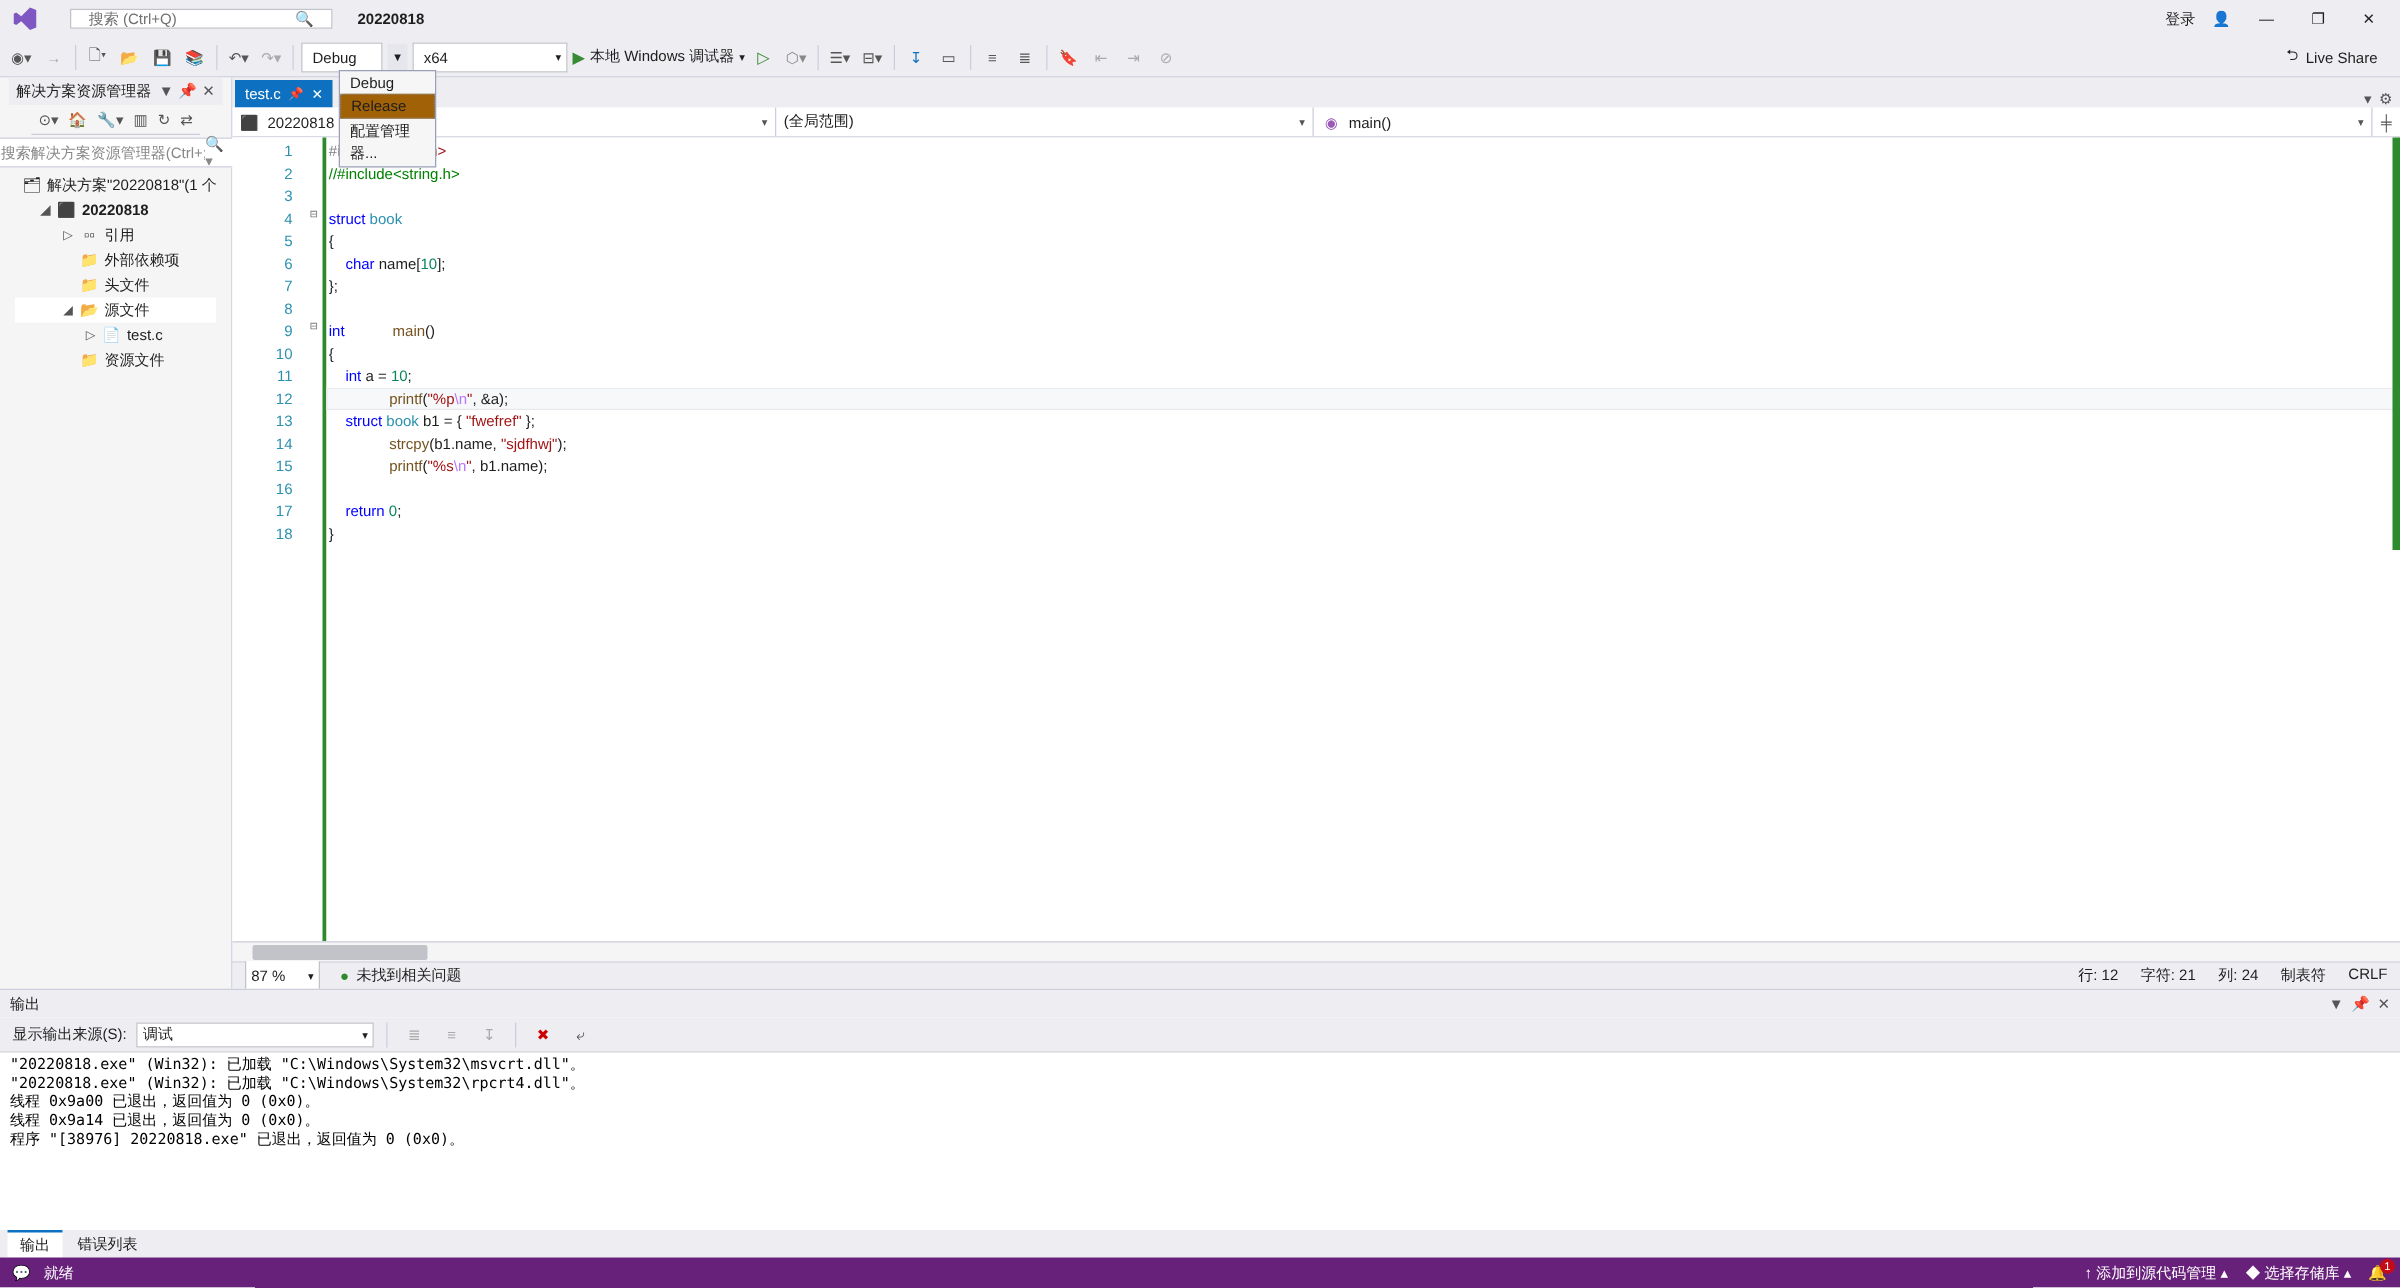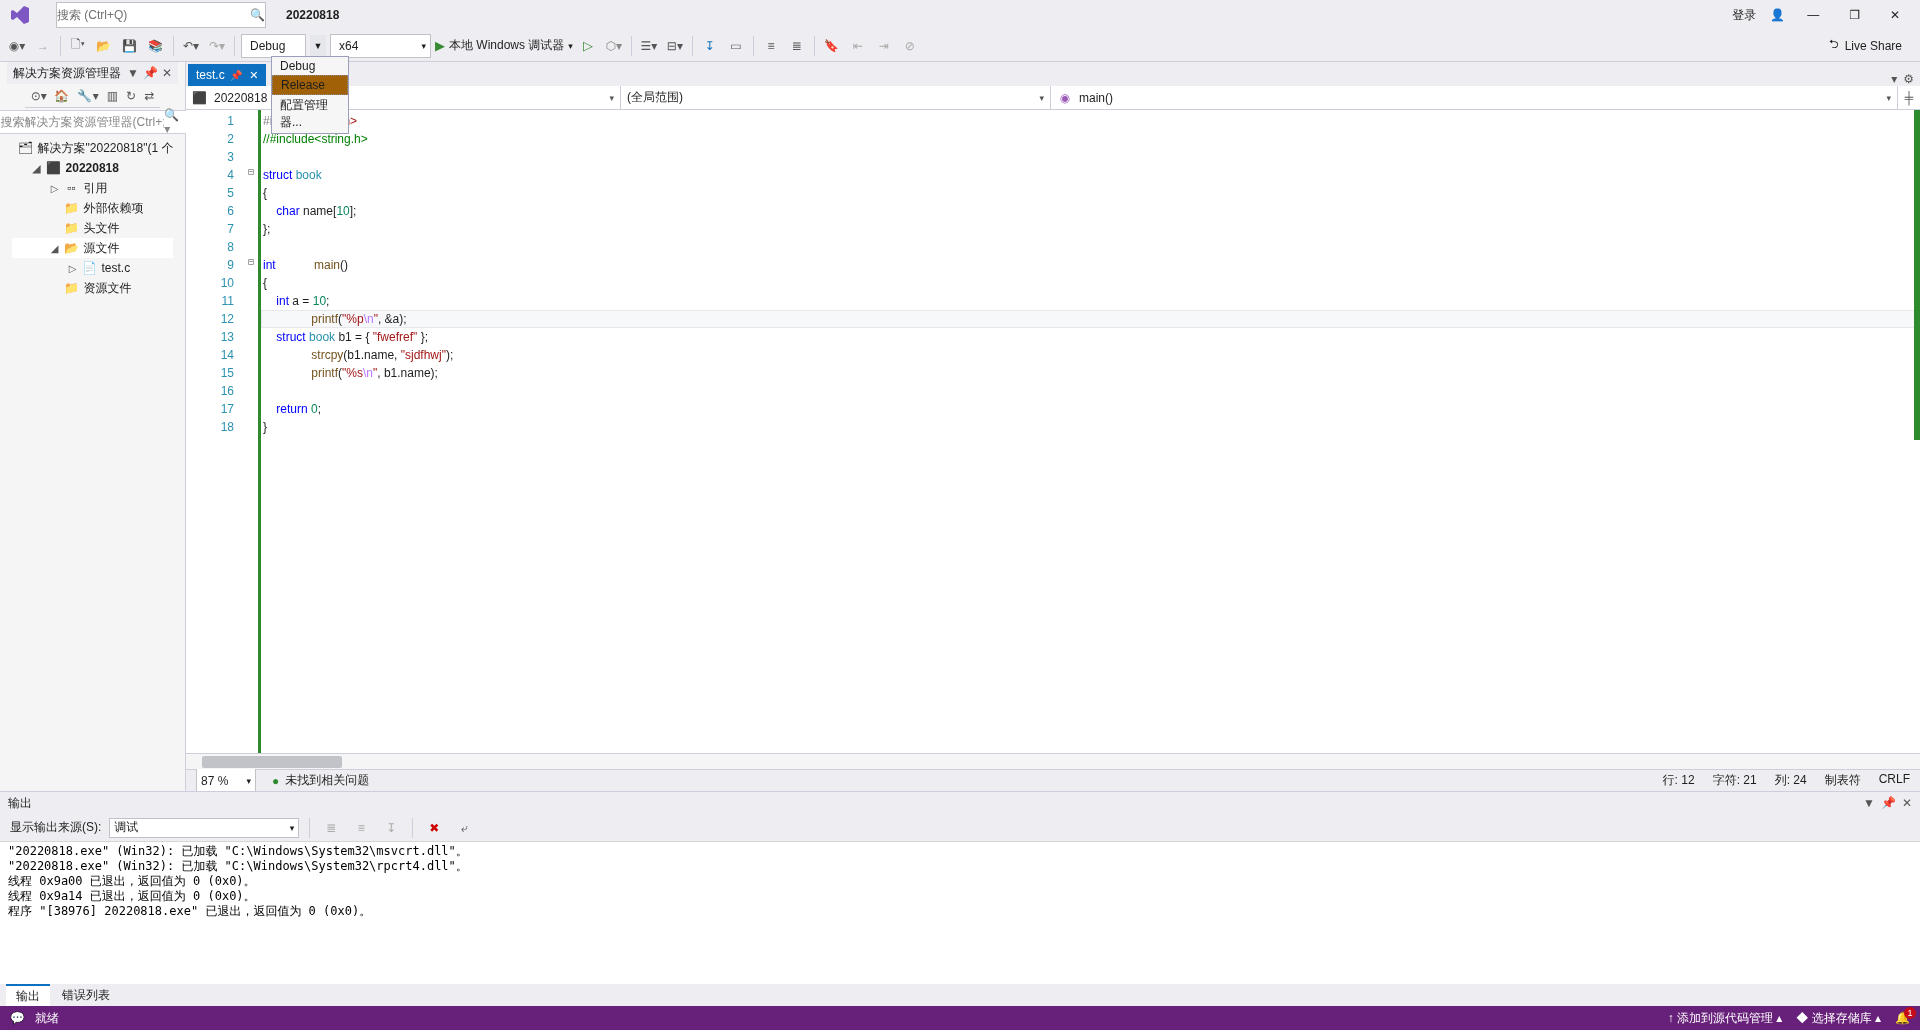--- a/index.html
+++ b/index.html
@@ -4,32 +4,32 @@
 <style>
 * { margin:0; padding:0; box-sizing:border-box; font-family:"Microsoft YaHei","Segoe UI",sans-serif; font-size:12px; user-select:none; }
 body { background:#eeeef2; color:#1e1e1e; overflow:hidden; }
 .shell { width:1920px; height:1030px; display:flex; flex-direction:column; background:#eeeef2; }
 
 
 .menubar { height:30px; display:flex; align-items:center; padding:0 4px; background:#eeeef2; }
 .logo { width:20px; height:20px; margin:0 6px; }
 .menu-items { display:flex; gap:2px; }
 .menu-item { padding:4px 8px; cursor:default; }
-.search-box { margin-left:20px; width:210px; height:26px; border:1px solid #c2c3c9; background:#fff; display:flex; align-items:center; padding:0 0; color:#717171; justify-content:space-between; }
+.search-box { margin-left:20px; width:210px; height:16px; border:1px solid #c2c3c9; background:#fff; display:flex; align-items:center; padding:0 14px; color:#717171; justify-content:space-between; }
 .proj-name { margin-left:20px; font-weight:bold; color:#1e1e1e; }
 .menu-right { margin-left:auto; display:flex; align-items:center; gap:14px; padding-right:8px; }
 .win-btn { padding:4px 8px; }
 
 
 .toolbar { height:32px; display:flex; align-items:center; padding:2px 6px; gap:4px; border-bottom:1px solid #cccedb; }
 .tb-btn { width:22px; height:22px; display:flex; align-items:center; justify-content:center; color:#555; }
 .tb-sep { width:1px; height:20px; background:#cccedb; margin:0 2px; }
 .combo { height:24px; border:1px solid #c2c3c9; background:#fff; display:flex; align-items:center; padding:0 4px 0 8px; gap:6px; font-size:12px; }
 .combo.cfg { width:65px; background:#ffffff; }
-.combo.plat { width:101px; }
+.combo.plat { width:124px; }
 .combo-arrow { width:16px; height:22px; background:#e6e7ed; display:flex; align-items:center; justify-content:center; font-size:9px; color:#1e1e1e; }
 .run-btn { display:flex; align-items:center; gap:4px; }
 .play { color:#388a34; font-size:13px; }
 .play.hollow { color:#388a34; }
 .liveshare { margin-left:auto; display:flex; align-items:center; gap:6px; padding-right:12px; color:#1e1e1e; }
 
 
 .cfg-dropdown { position:absolute; left:271px; top:56px; width:78px; background:#f6f6f6; border:1px solid #9b9fb9; z-index:100; }
 .cfg-opt { padding:2px 8px; }
 .cfg-opt.sel { background:#a16207; border:1px dotted #888; }

